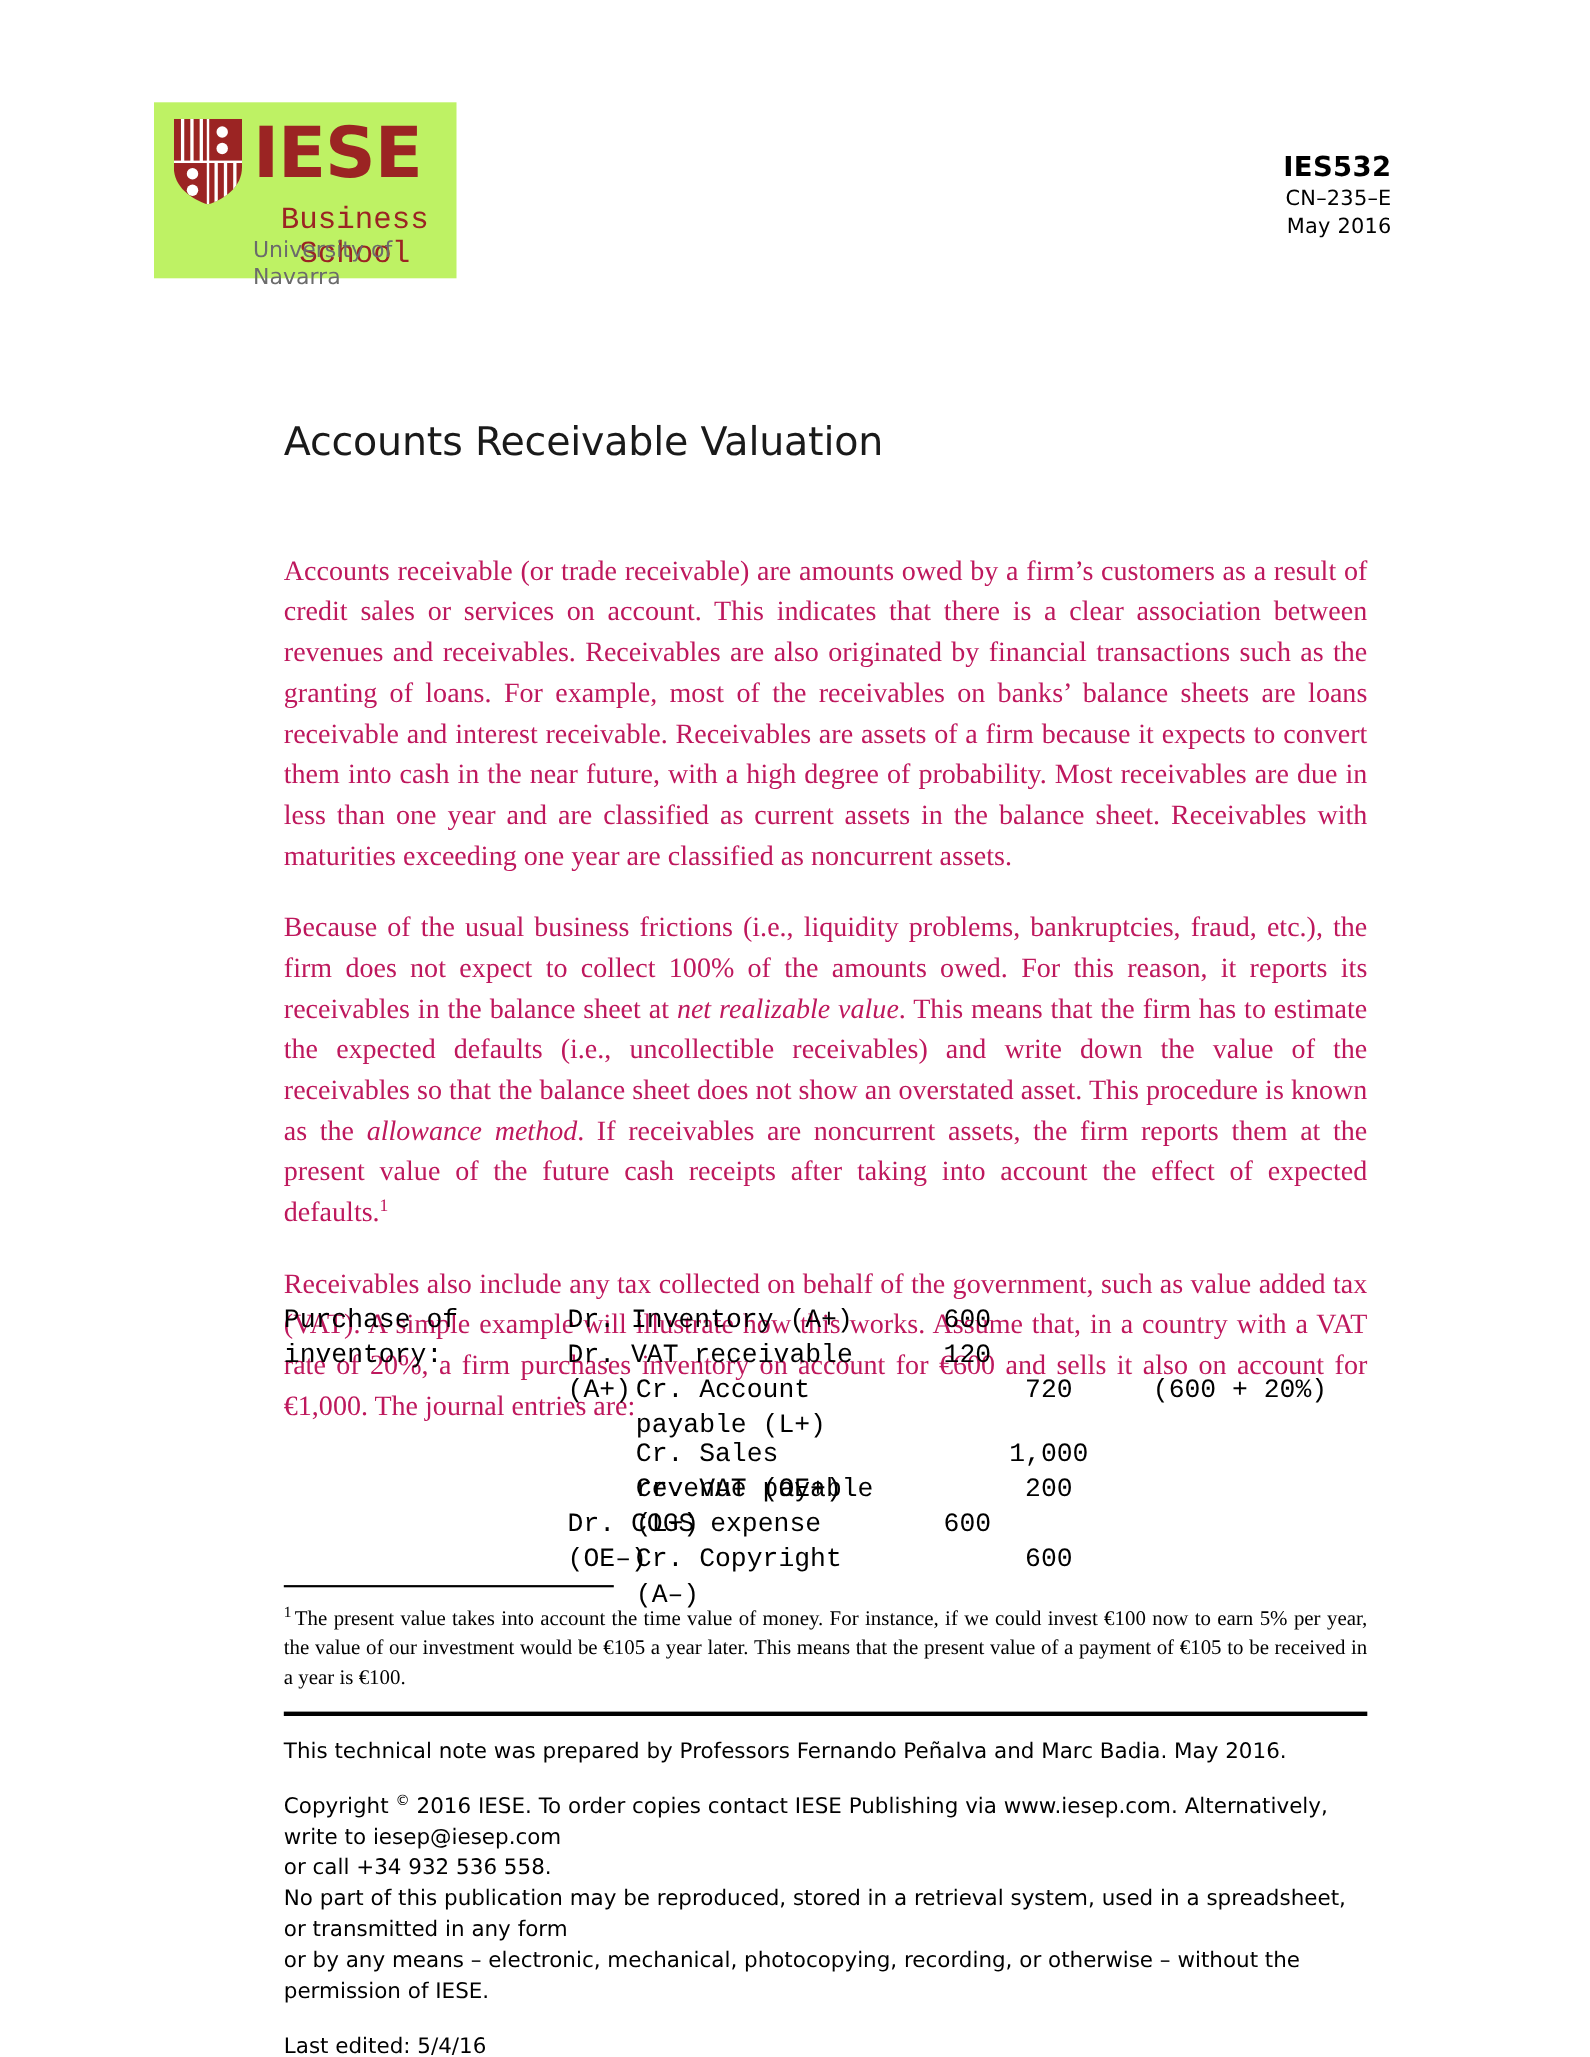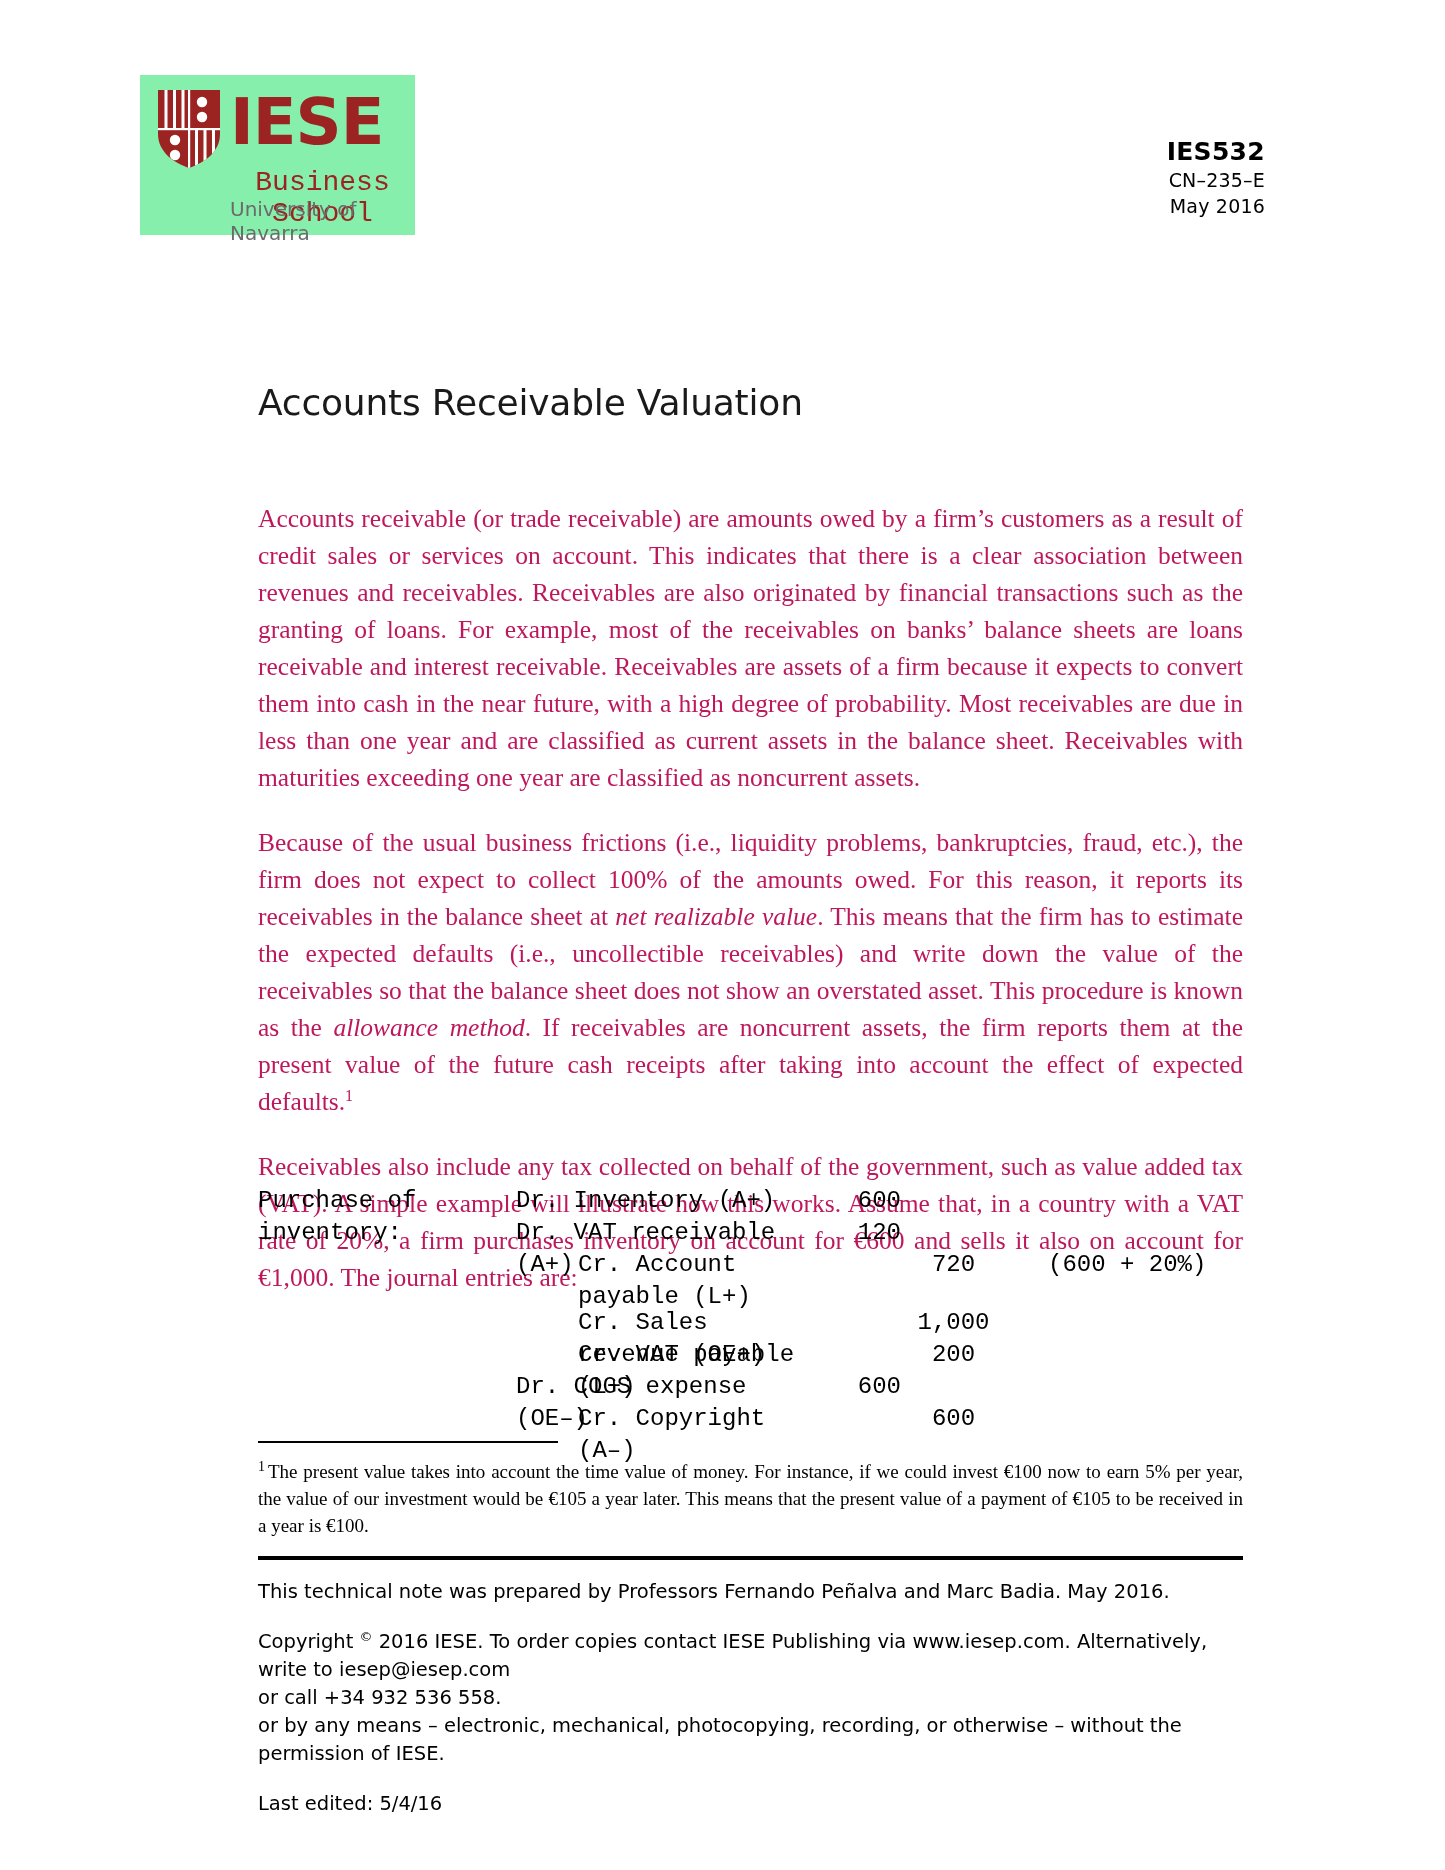--- a/index.html
+++ b/index.html
@@ -28,24 +28,24 @@
     position: absolute;
     top: 75px;
     left: 140px;
     width: 1125px;
     height: 170px;
   }
 
   .logo-block {
     position: absolute;
     left: 0;
-    top: 0;
+    top: 18px;
     width: 275px;
     height: 160px;
-    background: #86efac;
+    background: #bef264;
   }
 
   .logo-row {
     position: absolute;
     left: 18px;
     top: 15px;
     display: flex;
     align-items: flex-start;
   }
 
@@ -372,19 +372,20 @@
   <div class="footnote"><sup>1</sup><span>The present value takes into account the time value of money. For instance, if we could invest €100 now to earn 5% per year, the value of our investment would be €105 a year later. This means that the present value of a payment of €105 to be received in a year is €100.</span></div>
 
   <div class="thick-rule"></div>
 
   <div class="colophon">
     <div class="blk">This technical note was prepared by Professors Fernando Peñalva and Marc Badia. May 2016.</div>
 
     <div class="blk">
       <div class="tight"><span>Copyright </span><sup>©</sup><span> 2016 IESE. To order copies contact IESE Publishing via www.iesep.com. Alternatively, write to iesep@iesep.com</span></div>
       <div class="tight">or call +34 932 536 558.</div>
+      <div class="tight">No part of this publication may be reproduced, stored in a retrieval system, used in a spreadsheet, or transmitted in any form</div>
       <div class="tight">or by any means – electronic, mechanical, photocopying, recording, or otherwise – without the permission of IESE.</div>
     </div>
 
     <div class="blk">Last edited: 5/4/16</div>
   </div>
 
 </div>
 
 </body></html>

